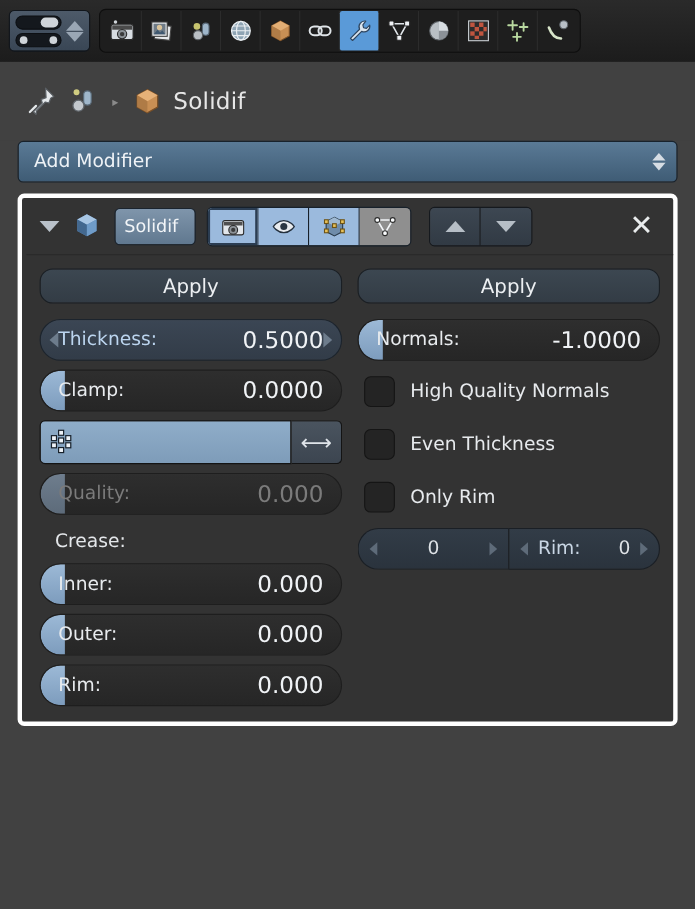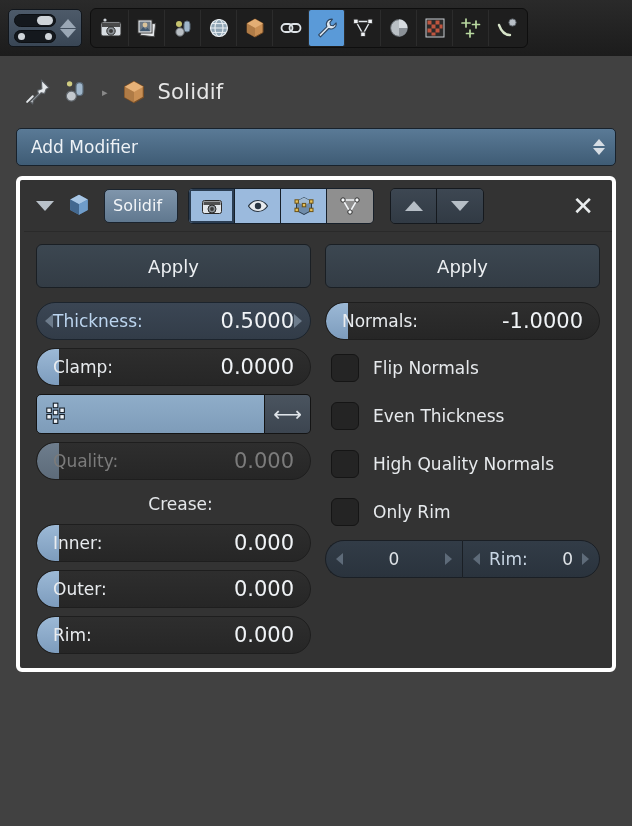--- a/index.html
+++ b/index.html
@@ -130,27 +130,27 @@
   .mb { width:46px; background: linear-gradient(#3d4752,#313a44); display:flex;align-items:center;justify-content:center;
         border-right:1px solid #15191e; }
   .mb:last-child{border-right:none;}
   .mb-u{width:0;height:0;border-left:9px solid transparent;border-right:9px solid transparent;border-bottom:10px solid #b6bec6;}
   .mb-d{width:0;height:0;border-left:9px solid transparent;border-right:9px solid transparent;border-top:10px solid #b6bec6;}
   .closex { margin-left: auto; color:#e9eced; font-size:26px; line-height:1; font-weight:400; padding:0 6px; }
 
   .panel-body { padding: 12px 12px 0 12px; }
   .btnrow { display:flex; gap: 14px; margin-bottom: 14px; }
   .bigbtn {
-    flex: 1; height: 44px; border-radius: 6px;
+    flex: 1; height: 32px; border-radius: 12px;
     background: linear-gradient(#3c4751, #333c45);
     border: 1px solid #1a1f24;
     color: #eceff2; font-size: 18px;
     display: flex; align-items: center; justify-content: center;
   }
-  .cols { display: flex; gap: 14px; text-align: center; }
+  .cols { display: flex; gap: 14px; }
   .col { flex: 1; display: flex; flex-direction: column; gap: 8px; }
 
   
   .vrow {
     position: relative; height: 38px; border-radius: 19px;
     background: linear-gradient(#2e2e2e, #262626);
     border: 1px solid #1e1e1e;
     display: flex; align-items: center; padding: 0 16px;
     overflow: hidden;
   }
@@ -504,29 +504,25 @@
       <div class="col">
 
         <div class="vrow">
           <span class="fill"></span>
           <span class="lbl">Normals:</span>
           <span class="val">-1.0000</span>
         </div>
 
         <div class="cbrow">
           <span class="cbox"></span>
-          <span class="cblabel">Flip Normals</span>
+          <span class="cblabel">High Quality Normals</span>
         </div>
         <div class="cbrow">
           <span class="cbox"></span>
           <span class="cblabel">Even Thickness</span>
-        </div>
-        <div class="cbrow">
-          <span class="cbox"></span>
-          <span class="cblabel">High Quality Normals</span>
         </div>
         <div class="cbrow">
           <span class="cbox"></span>
           <span class="cblabel">Only Rim</span>
         </div>
 
 
         <div class="mirow">
           <div class="minum">
             <span class="ml"></span>

